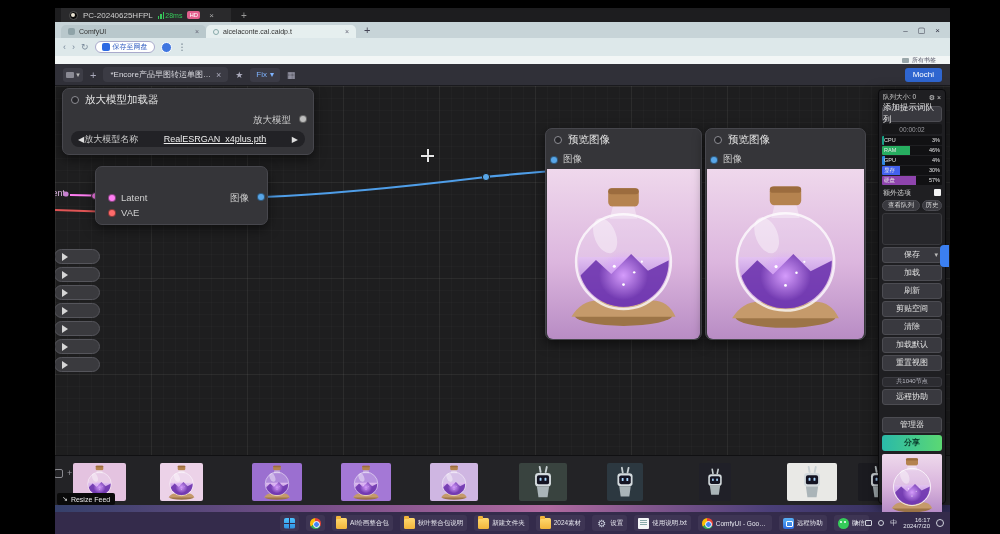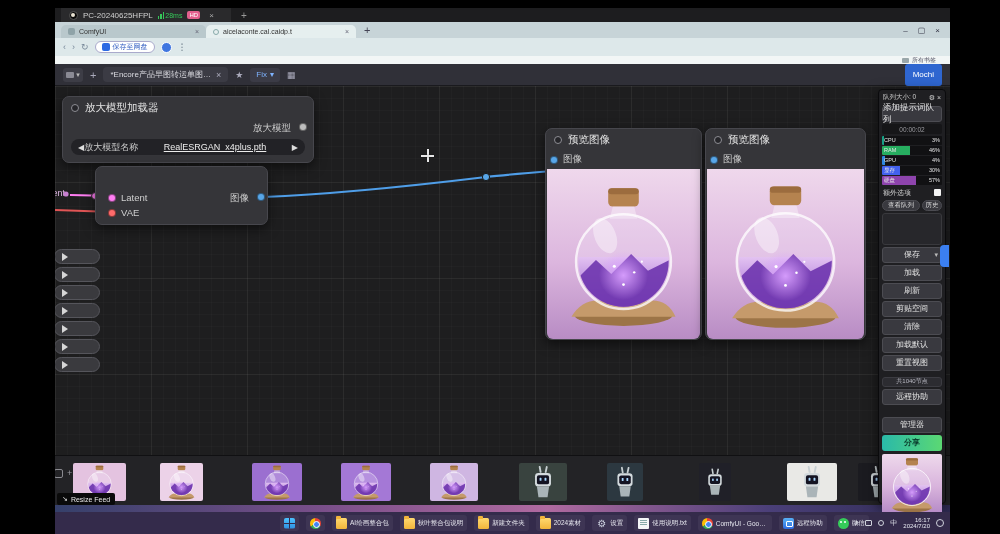--- a/index.html
+++ b/index.html
@@ -50,21 +50,21 @@
   .bm-label{font-size:6px;color:#556;}
 
   
   .wf-bar{left:55px;top:64px;width:895px;height:22px;background:#303038;z-index:10;display:flex;align-items:center;gap:7px;padding:0 8px;border-bottom:1px solid #1a1a1e;}
   .wf-folder{width:20px;height:14px;background:#3d3d46;border-radius:3px;display:flex;align-items:center;justify-content:center;gap:2px;font-size:7px;color:#bbb;}
   .wf-plus{color:#aab;font-size:11px;}
   .wf-tab{display:flex;align-items:center;gap:5px;background:#3b3b44;border-radius:4px;height:15px;padding:0 7px;font-size:8px;color:#dcdce2;max-width:150px;}
   .wf-tab .tx{white-space:nowrap;overflow:hidden;text-overflow:ellipsis;max-width:118px;}
   .wf-ico{font-size:9px;color:#aab;}
   .fix-pill{display:flex;align-items:center;gap:3px;background:#3b3b46;border-radius:3px;height:14px;padding:0 6px;font-size:8px;color:#7fb3ff;}
-  .mochi-btn{margin-left:auto;background:#2f66d0;color:#fff;font-size:8px;border-radius:3px;height:22px;display:flex;align-items:center;padding:0 8px;}
+  .mochi-btn{margin-left:auto;background:#2f66d0;color:#fff;font-size:8px;border-radius:3px;height:14px;display:flex;align-items:center;padding:0 8px;}
 
   
   .canvas{left:55px;top:86px;width:895px;height:369px;z-index:1;background-color:#1e1e1f;
     background-image:
       linear-gradient(rgba(255,255,255,.045) 1px,transparent 1px),
       linear-gradient(90deg,rgba(255,255,255,.045) 1px,transparent 1px),
       linear-gradient(rgba(255,255,255,.018) 1px,transparent 1px),
       linear-gradient(90deg,rgba(255,255,255,.018) 1px,transparent 1px);
     background-size:96px 96px,96px 96px,12px 12px,12px 12px;}
   #wires{left:0;top:0;width:1000px;height:534px;z-index:4;pointer-events:none;}
@@ -295,21 +295,21 @@
     <path d="M70 195 L113 196" stroke="#ff7ef2" stroke-width="2" fill="none"></path>
     <path d="M55 210 L113 212" stroke="#e05555" stroke-width="2" fill="none"></path>
     <path d="M263 197 C340 194 420 185 486 177 C520 173 550 171 612 167" stroke="#4f9ee8" stroke-width="2.2" fill="none"></path>
     <circle cx="66" cy="194" r="2.6" fill="#c77fd0"></circle>
     <circle cx="95" cy="196" r="3.4" fill="#ff7ef2" stroke="#222" stroke-width="1"></circle>
     <circle cx="486" cy="177" r="3.6" fill="#58a6e8" stroke="#1a1a1a" stroke-width="1"></circle>
   </svg>
 
   <span class="edge-label" style="left:40px;top:188px">Latent</span>
 
-  <div class="node" style="left:62px;top:96px;width:252px;height:67px">
+  <div class="node" style="left:62px;top:88px;width:252px;height:67px">
     <div class="node-title">
       <span class="dot-collapse"></span>
       <span>放大模型加载器</span>
     </div>
     <div class="slot" style="right:22px;top:25px">
       <span>放大模型</span>
     </div>
     <span class="slot-dot" style="position:absolute;right:6px;top:26px;background:#bdbdbd"></span>
     <div class="combo" style="left:8px;right:8px;top:42px">
       <span class="arr">◀</span>

